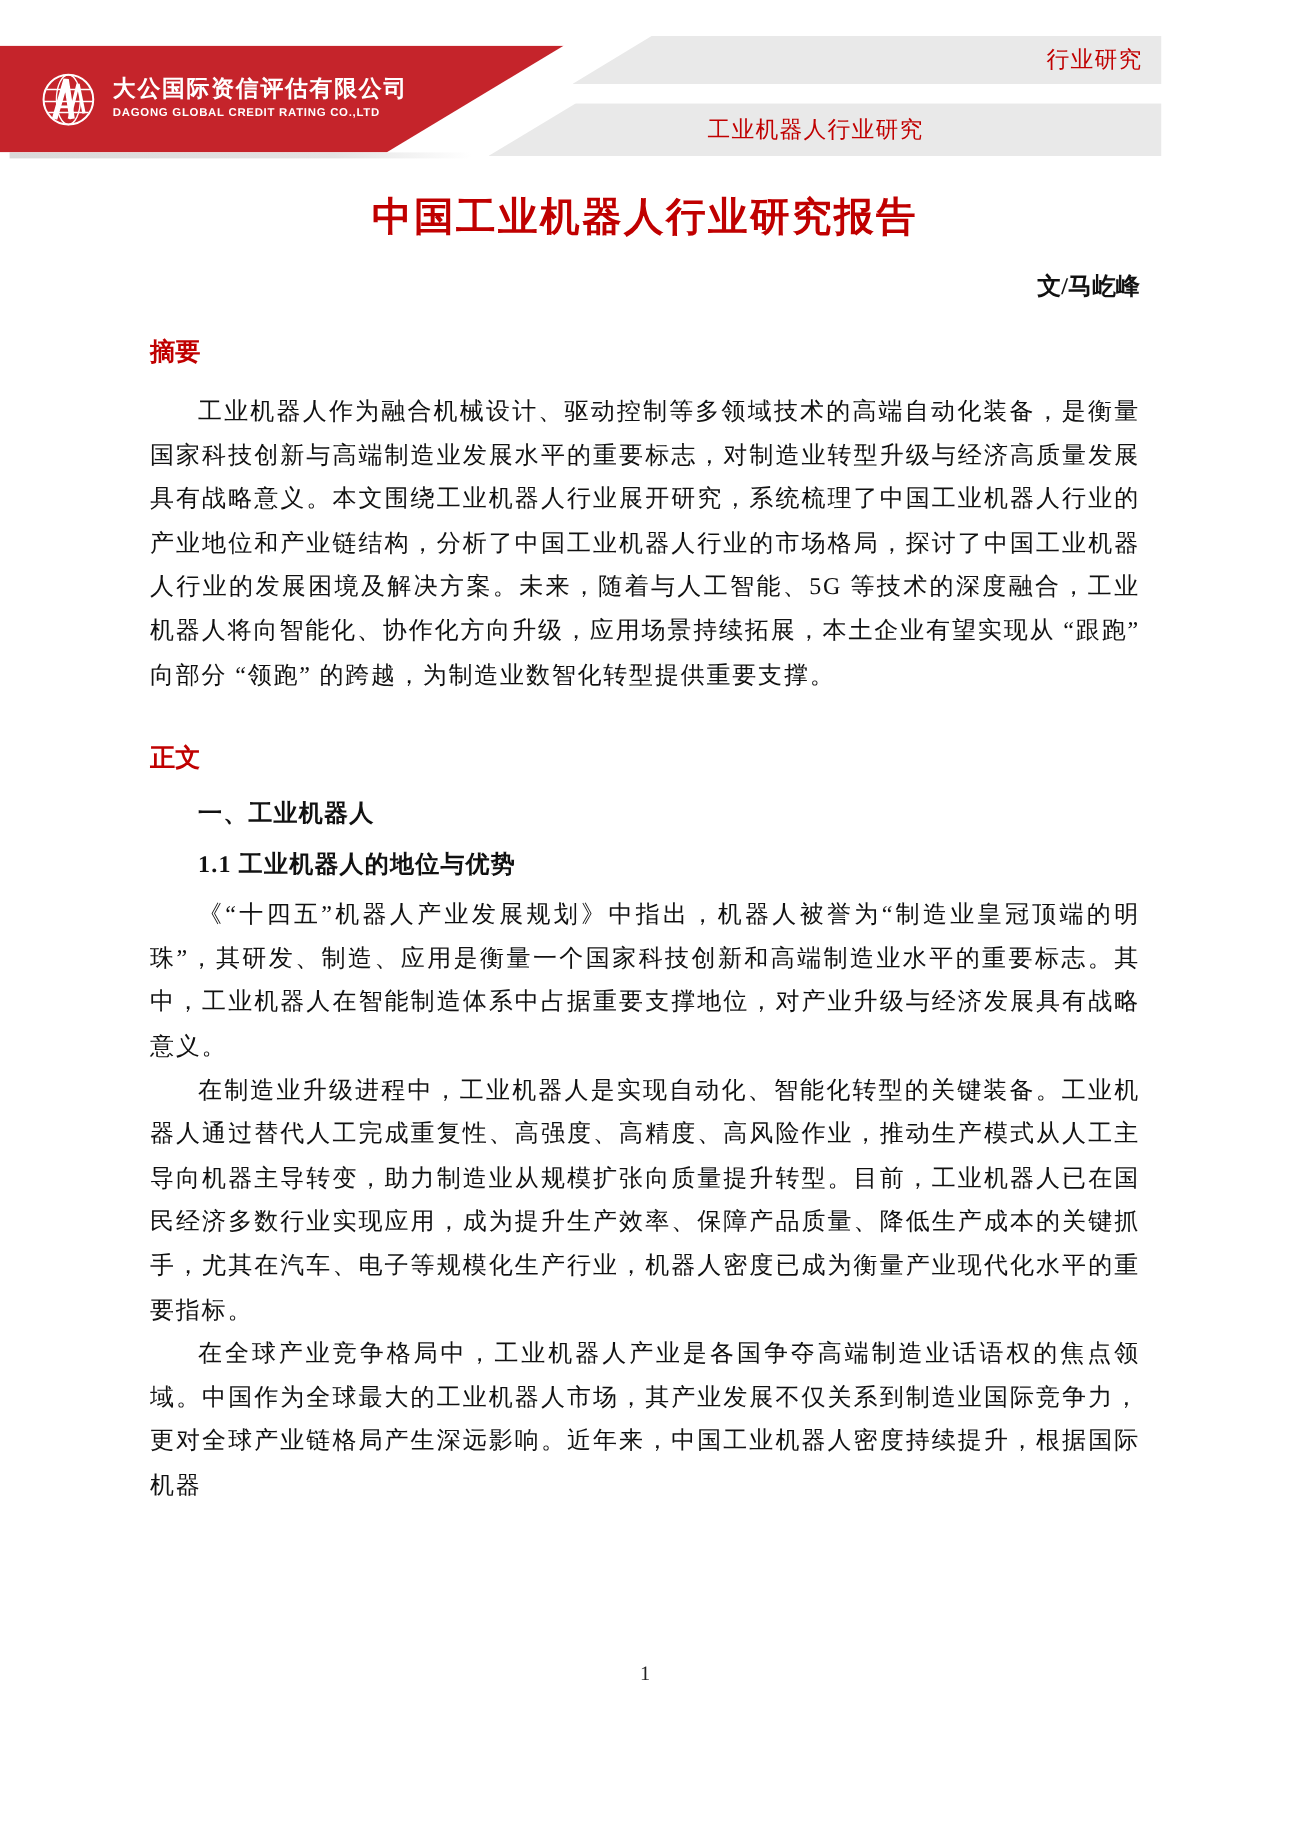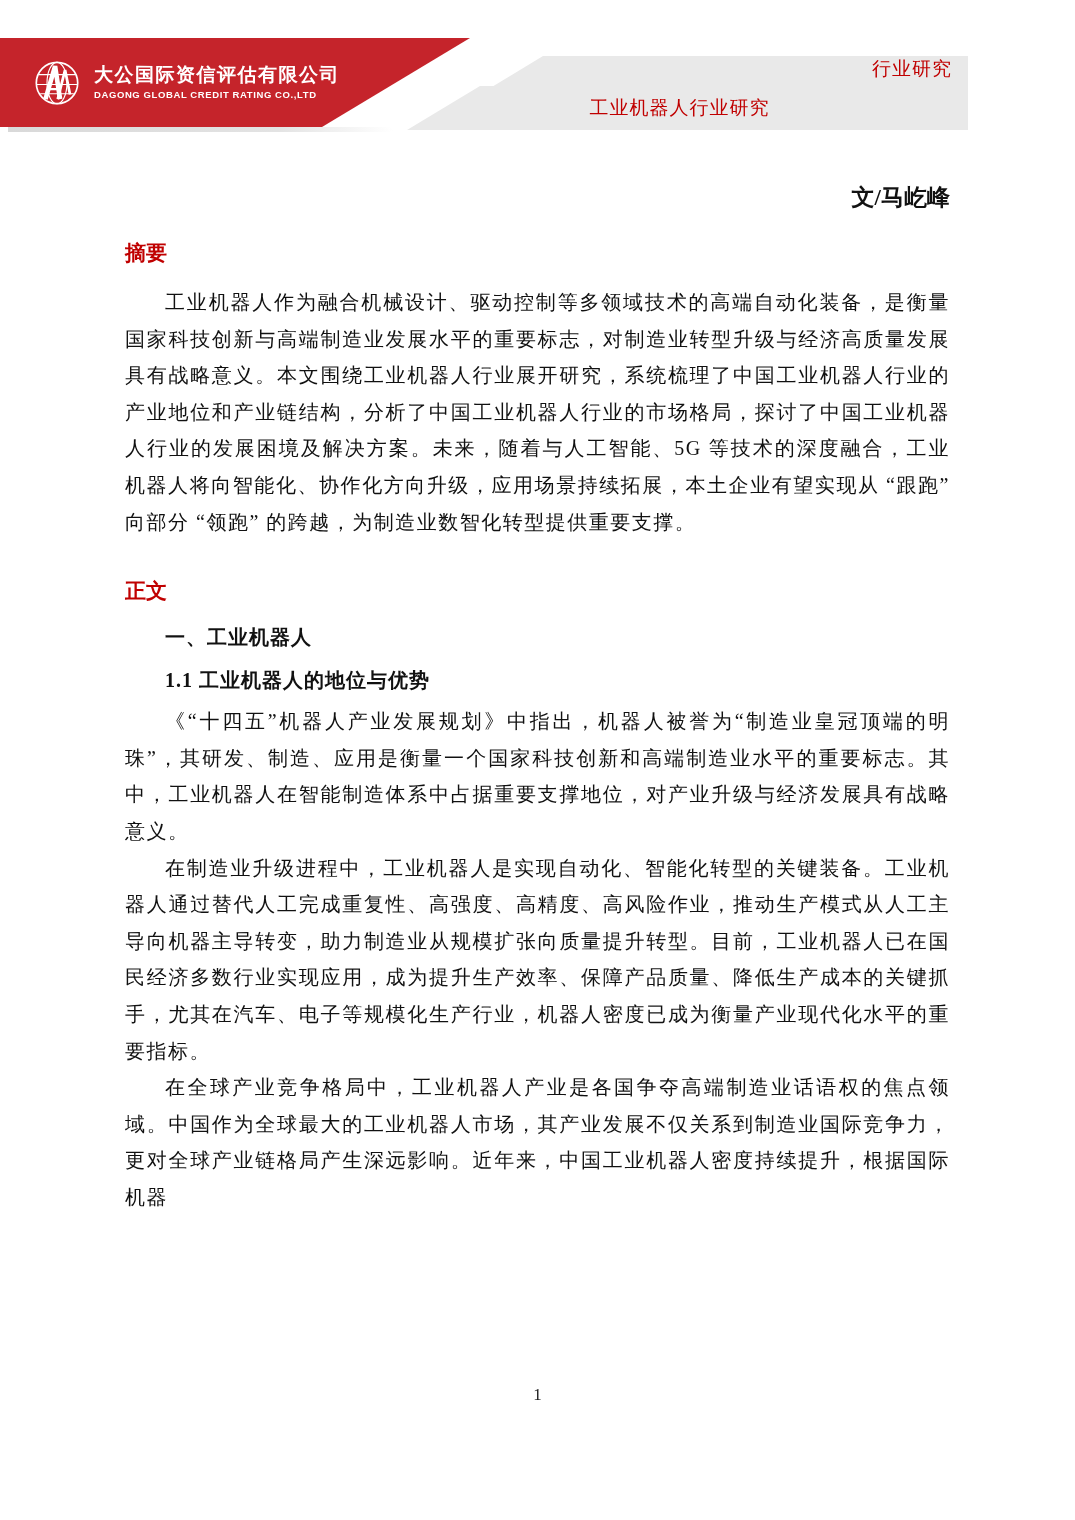--- a/index.html
+++ b/index.html
@@ -35,24 +35,24 @@
   .logo-text{margin-left:14px;color:#fff;}
   .logo-zh{
     font-family:"Liberation Sans","DejaVu Sans",sans-serif;
     font-size:19px;font-weight:700;letter-spacing:1.5px;line-height:22px;
   }
   .logo-en{
     font-family:"Liberation Sans","DejaVu Sans",sans-serif;
     font-size:9.5px;font-weight:700;letter-spacing:0.6px;line-height:13px;margin-top:2px;
   }
   .band-gray1{
-    position:absolute;top:56px;left:477px;width:491px;height:40px;
+    position:absolute;top:30px;left:477px;width:491px;height:40px;
     background:var(--band-gray);
     clip-path:polygon(66px 0,100% 0,100% 100%,0 100%);
-    display:flex;justify-content:flex-end;
+    display:flex;align-items:center;justify-content:flex-end;
     padding-right:16px;
   }
   .band-gray2{
     position:absolute;top:86px;left:407px;width:561px;height:44px;
     background:var(--band-gray);
     clip-path:polygon(73px 0,100% 0,100% 100%,0 100%);
     display:flex;align-items:center;justify-content:center;
     padding-right:16px;
   }
   .band-label{
@@ -66,21 +66,21 @@
     padding:162px 125px 0 125px;
   }
   .doc-title{
     text-align:center;
     color:var(--accent-red);
     font-size:33px;font-weight:700;letter-spacing:2px;
     line-height:41px;margin:0;
   }
   .byline{
     text-align:right;
-    font-size:23px;font-weight:700;
+    font-size:20px;font-weight:700;
     line-height:28px;margin-top:22px;
   }
   .h-red{
     color:var(--accent-red);
     font-family:"Liberation Sans","DejaVu Sans",sans-serif;
     font-size:21px;font-weight:700;
     line-height:30px;margin-top:26px;
   }
   .h-red.body-h{margin-top:36px;}
   .para{
@@ -126,20 +126,21 @@
   </div>
   <div class="band-gray1">
     <span class="band-label">行业研究</span>
   </div>
   <div class="band-gray2">
     <span class="band-label">工业机器人行业研究</span>
   </div>
 </div>
 
 <div class="content">
+  <h1 class="doc-title">中国工业机器人行业研究报告</h1>
   <div class="byline">文/马屹峰</div>
 
   <div class="h-red">摘要</div>
   <p class="para abstract-para">工业机器人作为融合机械设计、驱动控制等多领域技术的高端自动化装备，是衡量国家科技创新与高端制造业发展水平的重要标志，对制造业转型升级与经济高质量发展具有战略意义。本文围绕工业机器人行业展开研究，系统梳理了中国工业机器人行业的产业地位和产业链结构，分析了中国工业机器人行业的市场格局，探讨了中国工业机器人行业的发展困境及解决方案。未来，随着与人工智能、5G 等技术的深度融合，工业机器人将向智能化、协作化方向升级，应用场景持续拓展，本土企业有望实现从 “跟跑” 向部分 “领跑” 的跨越，为制造业数智化转型提供重要支撑。</p>
 
   <div class="h-red body-h">正文</div>
 
   <div class="sub-h">一、工业机器人</div>
 
   <div class="sub-h sub-h2">1.1 工业机器人的地位与优势</div>

